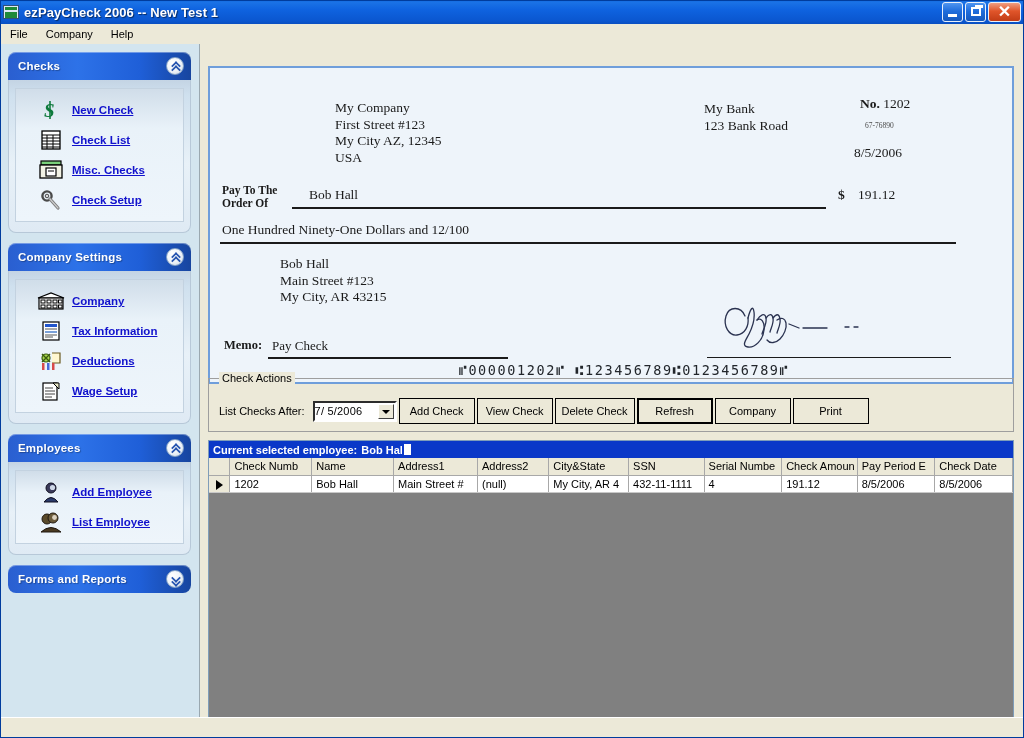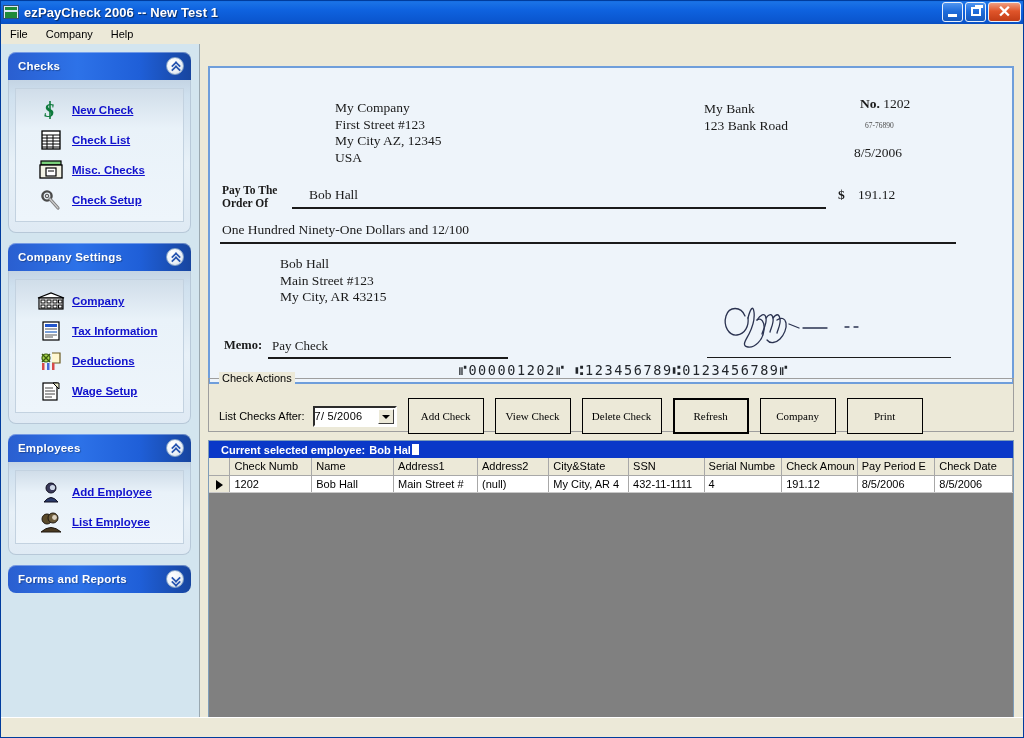--- a/index.html
+++ b/index.html
@@ -231,44 +231,44 @@
     border: 1px solid #ffffff;
     border-right-color: #404040; border-bottom-color: #404040;
     box-sizing: border-box;
   }
   .date-spin .arrow-btn:after {
     content: ""; position: absolute; left: 3px; top: 5px;
     border-left: 4px solid transparent; border-right: 4px solid transparent;
     border-top: 4px solid #000;
   }
   .btn {
-    height: 36px; min-width: 76px; margin-left: 11px;
+    height: 26px; min-width: 76px; margin-left: 2px;
     background: #ece9d8;
     border: 1px solid #000000;
     box-sizing: border-box;
     font-size: 11px; color: #000;
     display: flex; align-items: center; justify-content: center;
     cursor: default;
-    font-family: Liberation Serif, serif;
+    font-family: Liberation Sans, sans-serif;
   }
   .btn.default { border-width: 2px; }
   .btn.w80 { min-width: 80px; }
 
   
   .grid-wrap {
     position: absolute; left: 7px; top: 396px; width: 806px; height: 290px;
     border: 1px solid #7f9db9;
     box-sizing: border-box;
     background: #808080;
     overflow: hidden;
   }
   .grid-caption {
     height: 17px; background: #0a38c8;
     color: #ffffff; font-size: 11px; font-weight: bold;
-    display: flex; align-items: center; padding-left: 12px;
+    display: flex; align-items: center; padding-left: 4px;
     position: relative;
   }
   .caret { display:inline-block; width:7px; height:11px; background:#ffffff; margin-left:1px; vertical-align:-1px;}
   table.dg { border-collapse: collapse; width: 100%; table-layout: fixed; background: #ffffff; }
   table.dg th, table.dg td {
     font-size: 11px; font-weight: normal; text-align: left;
     padding: 2px 4px; height: 17px; box-sizing: border-box;
     border-right: 1px solid #a8a8a8;
     overflow: hidden; white-space: nowrap;
   }

